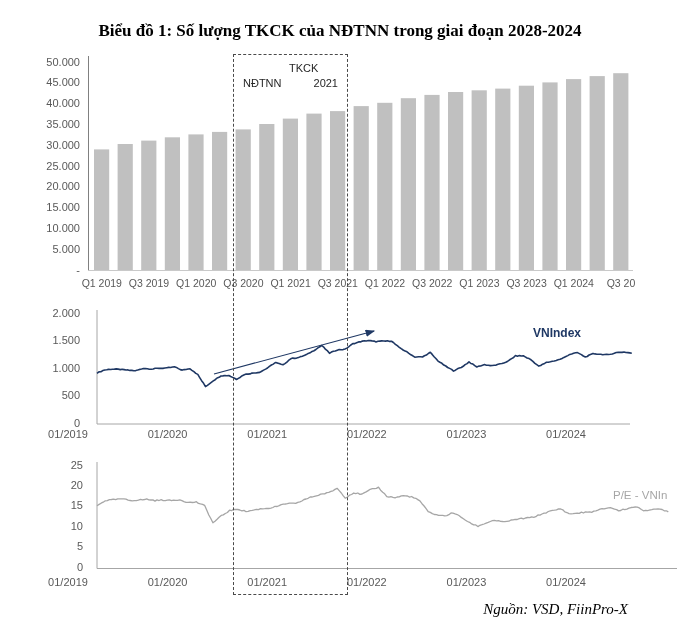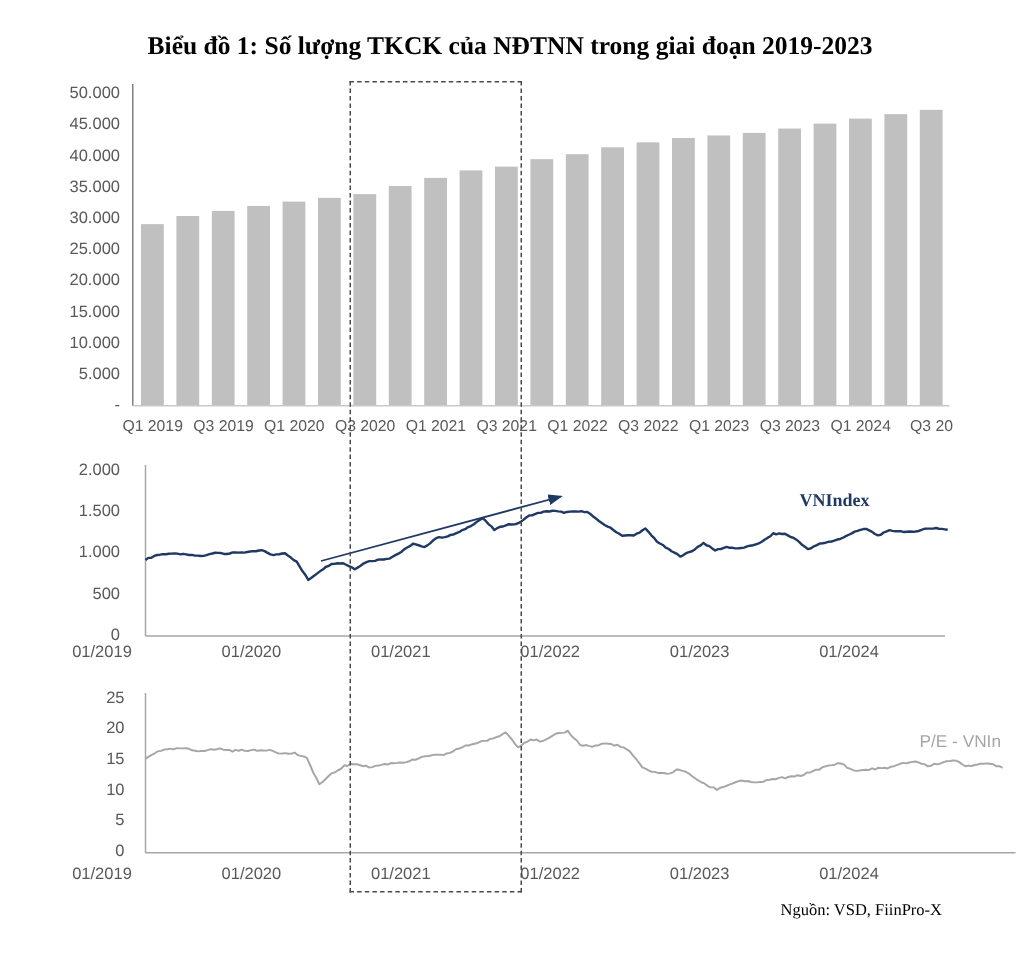--- a/index.html
+++ b/index.html
@@ -11,32 +11,32 @@
   .chart-layer{position:absolute;top:0;left:0;width:596px;height:637px;pointer-events:none;}
   .chart-layer svg{display:block;}
   .dashed-box{position:absolute;left:233px;top:54px;width:113px;height:539px;
               border:1px dashed #4a4a4a;z-index:4;pointer-events:none;}
   .annot{position:absolute;left:239px;top:61px;width:102px;z-index:5;
          font-size:11px;color:#262626;line-height:14px;}
   .annot-l1{padding-left:50px;}
   .annot-l2{display:flex;justify-content:space-between;padding:1px 3px 0 4px;}
   .overlay{position:absolute;top:0;left:0;z-index:3;pointer-events:none;}
   .vn-label{position:absolute;left:533px;top:326px;font-size:12px;font-weight:bold;
-            color:#1f3864;z-index:5;font-family:Liberation Serif, serif;}
+            color:#1f3864;z-index:5;}
   .pe-label{position:absolute;left:585px;top:489px;font-size:11.5px;color:#a6a6a6;
             white-space:nowrap;z-index:5;margin-left:28px;}
   .source{position:absolute;right:52px;top:601px;font-family:"Liberation Serif","DejaVu Serif",serif;
-          font-size:11px;color:#000;}
+          font-style:italic;font-size:15px;color:#000;}
 </style>
 </head>
 <body>
 
 <div class="canvas">
 
-  <div class="fig-title">Biểu đồ 1: Số lượng TKCK của NĐTNN trong giai đoạn 2019-2023</div>
+  <div class="fig-title">Biểu đồ 1: Số lượng TKCK của NĐTNN trong giai đoạn 2028-2024</div>
 
   <div id="bar-chart" class="chart-layer">
       <svg width="680" height="637">
         <g fill="#595959" font-size="11" font-family="Liberation Sans, DejaVu Sans, sans-serif" text-anchor="end">
           <text x="80" y="65.5">50.000</text>
           <text x="80" y="86.3">45.000</text>
           <text x="80" y="107.1">40.000</text>
           <text x="80" y="127.9">35.000</text>
           <text x="80" y="148.7">30.000</text>
           <text x="80" y="169.5">25.000</text>
@@ -139,19 +139,26 @@
     <defs>
       <marker id="ah" orient="auto" markerWidth="10" markerHeight="8" refX="7" refY="3">
         <path d="M0,0 L8,3 L0,6 z" fill="#1f3864"></path>
       </marker>
     </defs>
     <line x1="214" y1="374" x2="374" y2="331" stroke="#1f3864" stroke-width="1.2" marker-end="url(#ah)"></line>
   </svg>
 
   <div class="dashed-box"></div>
 
+  <div class="annot">
+    <div class="annot-l1">TKCK</div>
+    <div class="annot-l2">
+      <span>NĐTNN</span>
+      <span>2021</span>
+    </div>
+  </div>
 
   <div class="vn-label">VNIndex</div>
   <div class="pe-label">P/E - VNIn</div>
 
   <div class="source">Nguồn: VSD, FiinPro-X</div>
 
 </div>
 
 </body></html>

